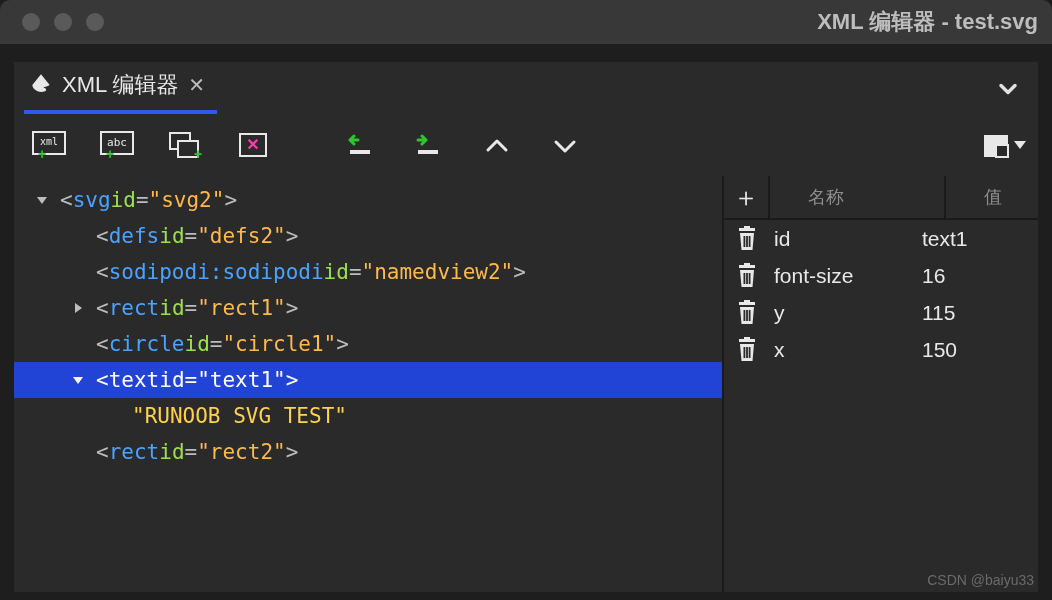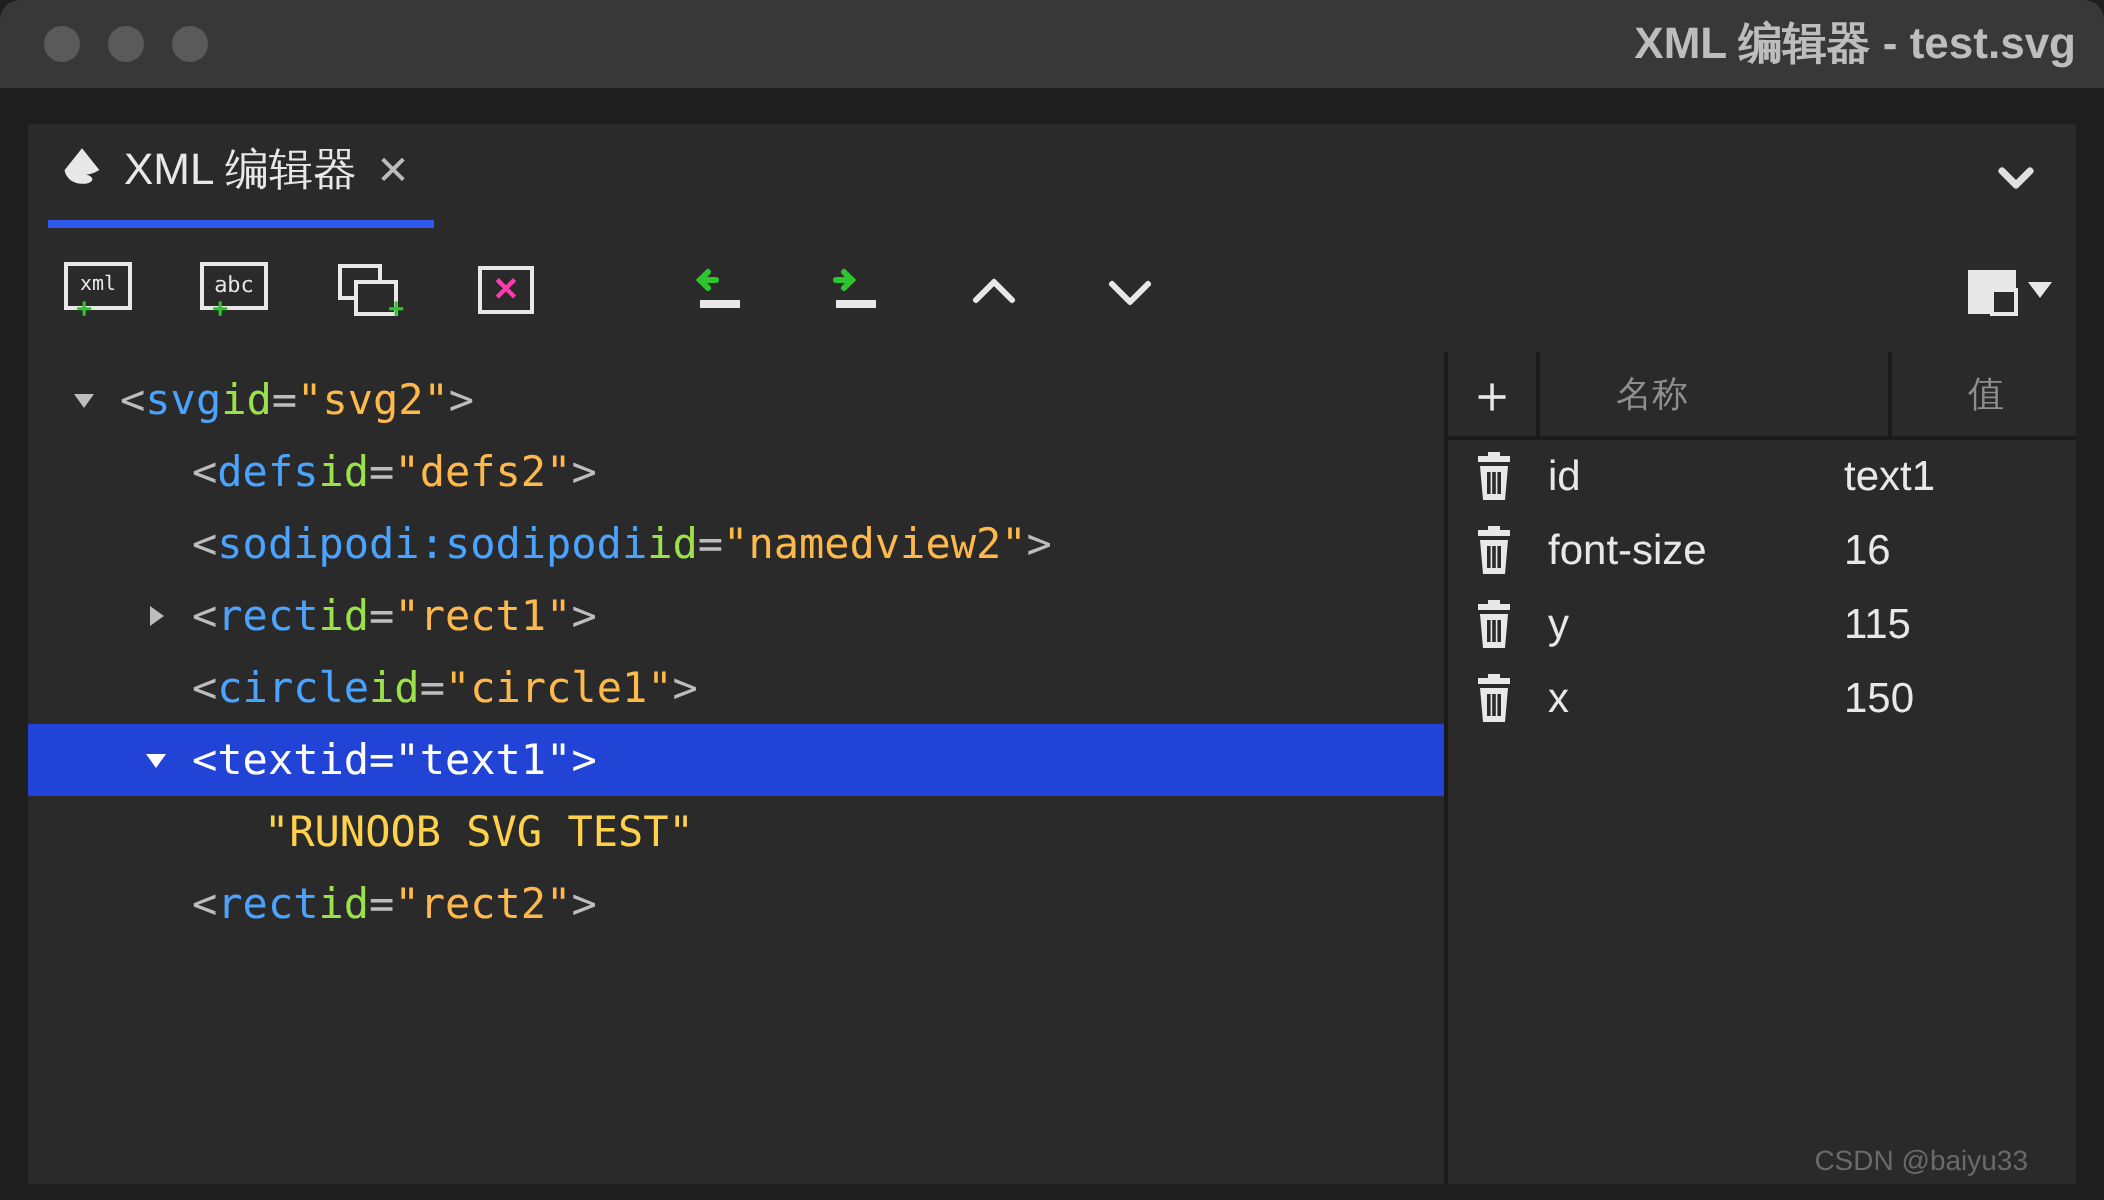--- a/index.html
+++ b/index.html
@@ -169,21 +169,21 @@
     color: #e8e8e8;
   }
   .srow .del {
     width: 46px;
     display:flex; align-items:center; justify-content:center;
   }
   .srow .aname { width: 148px; padding-left: 4px; }
   .srow .aval { flex:1; padding-left: 4px; }
   .watermark {
     position: absolute;
-    right: 24px;
+    right: 4px;
     bottom: 4px;
     font-size: 14px;
     color: #6a6a6a;
   }
 </style>
 </head>
 <body>
 
 <div class="titlebar">
   <div class="traffic">

